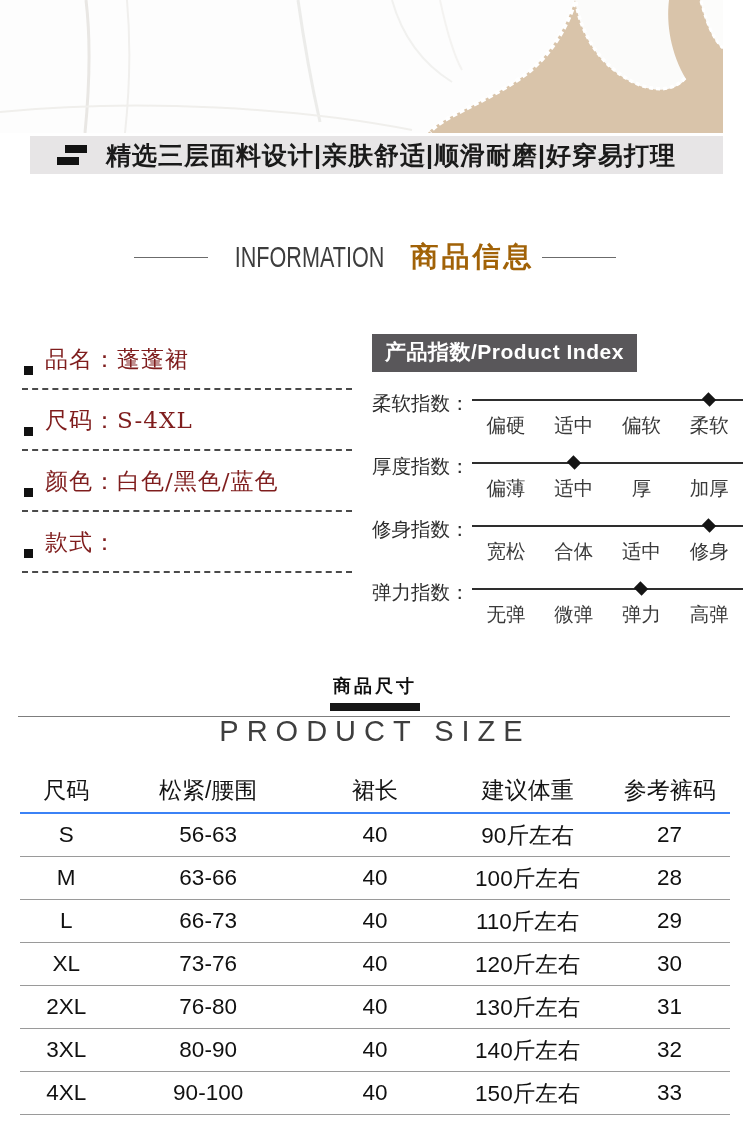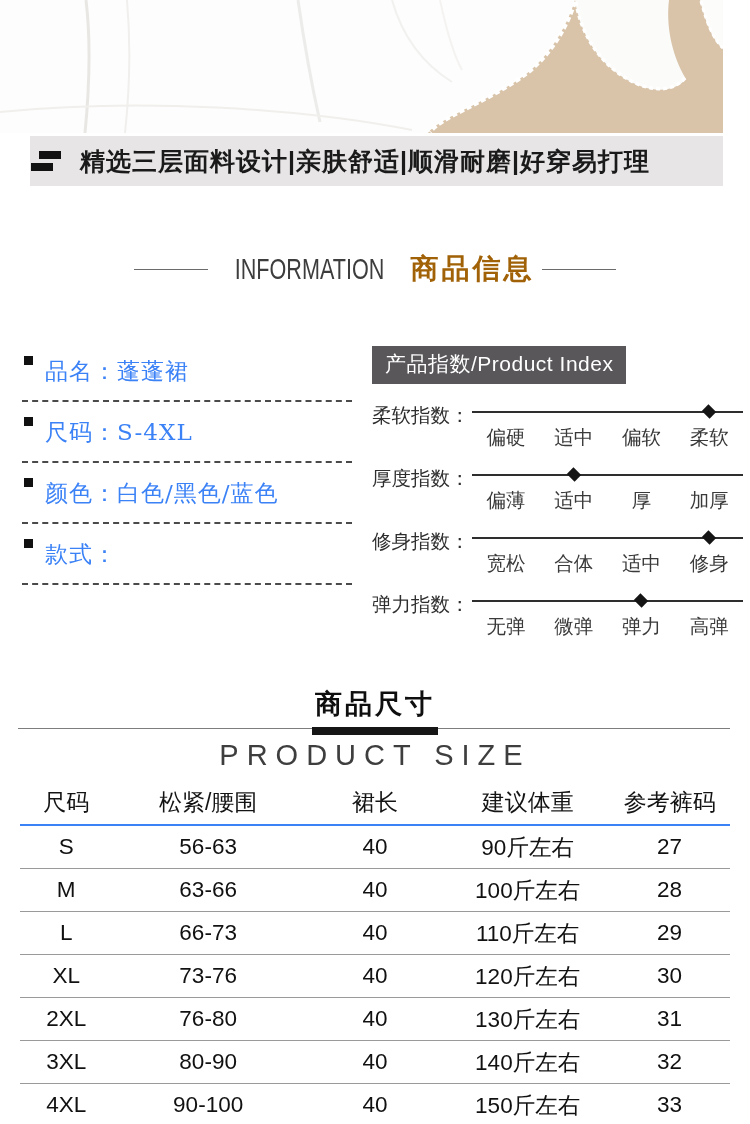--- a/index.html
+++ b/index.html
@@ -8,22 +8,22 @@
     width: 750px; height: 1124px; overflow: hidden; position: relative;
     font-family: "Liberation Sans", "DejaVu Sans", sans-serif; color: #1c1c1c;
   }
 
   
   .photo { width: 723px; height: 133px; overflow: hidden; }
   .photo svg { display: block; width: 100%; height: 100%; }
 
   
   .banner {
-    margin: 3px 27px 0 30px; height: 50px; background: #e7e5e6;
-    display: flex; align-items: center; 
+    margin: 3px 27px 0 30px; height: 38px; background: #e7e5e6;
+    display: flex; align-items: center; padding-left: 26px;
   }
   .banner-icon { position: relative; width: 32px; height: 22px; margin-right: 18px; flex: 0 0 auto; }
   .banner-icon i { position: absolute; display: block; height: 8px; width: 22px; background: #121212; }
   .banner-icon i.b1 { top: 1px; left: 9px; }
   .banner-icon i.b2 { bottom: 1px; left: 1px; }
   .banner-text { font-size: 25px; font-weight: 700; color: #1a1a1a; letter-spacing: 1px; white-space: nowrap; }
 
   
   .info-heading {
     margin-top: 64px; display: flex; align-items: center; justify-content: center; gap: 8px;
@@ -33,48 +33,48 @@
     font-size: 27px; font-weight: 500; color: #3d3d3d; letter-spacing: 0px;
     transform: scale(0.8, 1.08); transform-origin: center; display: inline-block;
   }
   .info-heading .zh { font-size: 28px; font-weight: 600; color: #a16207; letter-spacing: 3px; }
 
   
   .two-col { display: flex; margin-top: 58px; padding: 0 5px 0 22px; }
   .details { width: 330px; padding-top: 10px; flex: 0 0 auto; }
   .detail-row {
     font-family: "DejaVu Serif", "Liberation Serif", serif;
-    font-size: 23px; color: #3b82f6; letter-spacing: 1px;
+    font-size: 23px; color: #7f1d1d; letter-spacing: 1px;
     padding: 0 0 13px 2px; border-bottom: 2px dashed #4a4a4a; margin-bottom: 15px;
-    display: flex; align-items: flex-start; min-height: 24px;
+    display: flex; align-items: flex-end; min-height: 24px;
   }
   .detail-row .sq { width: 9px; height: 9px; background: #111; margin-right: 12px; flex: 0 0 auto; }
 
   .index { flex: 1; padding-left: 20px; padding-right: 2px; }
   .index-title {
     display: inline-block; background: #59575a; color: #ffffff;
-    font-size: 21px; font-weight: 400; padding: 4px 13px 6px; margin-bottom: 17px;
+    font-size: 21px; font-weight: 700; padding: 4px 13px 6px; margin-bottom: 17px;
     letter-spacing: 0.5px;
   }
   .pi-row { display: flex; margin-bottom: 13px; }
   .pi-label { width: 100px; flex: 0 0 auto; font-size: 19.5px; font-weight: 500; color: #2e2e2e; padding-top: 1px; }
   .pi-slider { flex: 1; }
   .pi-line { position: relative; height: 2px; background: #2e2e2e; margin-top: 10px; }
   .diamond {
     position: absolute; top: -5px; width: 11px; height: 11px; background: #151515;
     transform: translateX(-50%) rotate(45deg) scale(1, 0.85);
   }
   .pi-opts { display: flex; margin-top: 11px; }
   .pi-opts span { flex: 1; text-align: center; font-size: 19.5px; color: #3a3a3a; }
 
   
   .size-heading { position: relative; margin-top: 33px; text-align: center; height: 82px; }
   .sh-line { position: absolute; top: 42px; left: 18px; right: 20px; height: 1px; background: #7d7d7d; }
   .sh-zh {
-    position: relative; display: inline-block; font-size: 27px; font-weight: 700; color: #0f0f0f;
+    position: relative; display: inline-block; font-size: 18px; font-weight: 700; color: #0f0f0f;
     letter-spacing: 3px; padding: 0 3px 5px; border-bottom: 8px solid #161616; z-index: 2;
   }
   .sh-en { margin-top: 4px; font-size: 29px; font-weight: 400; color: #3e3e3e; letter-spacing: 8px; }
 
   
   .size-table { margin: 12px 20px 0; }
   .st-row {
     display: flex; align-items: center; height: 43px;
     border-bottom: 1px solid #9a9a9a; font-size: 22.5px; color: #111;
   }

